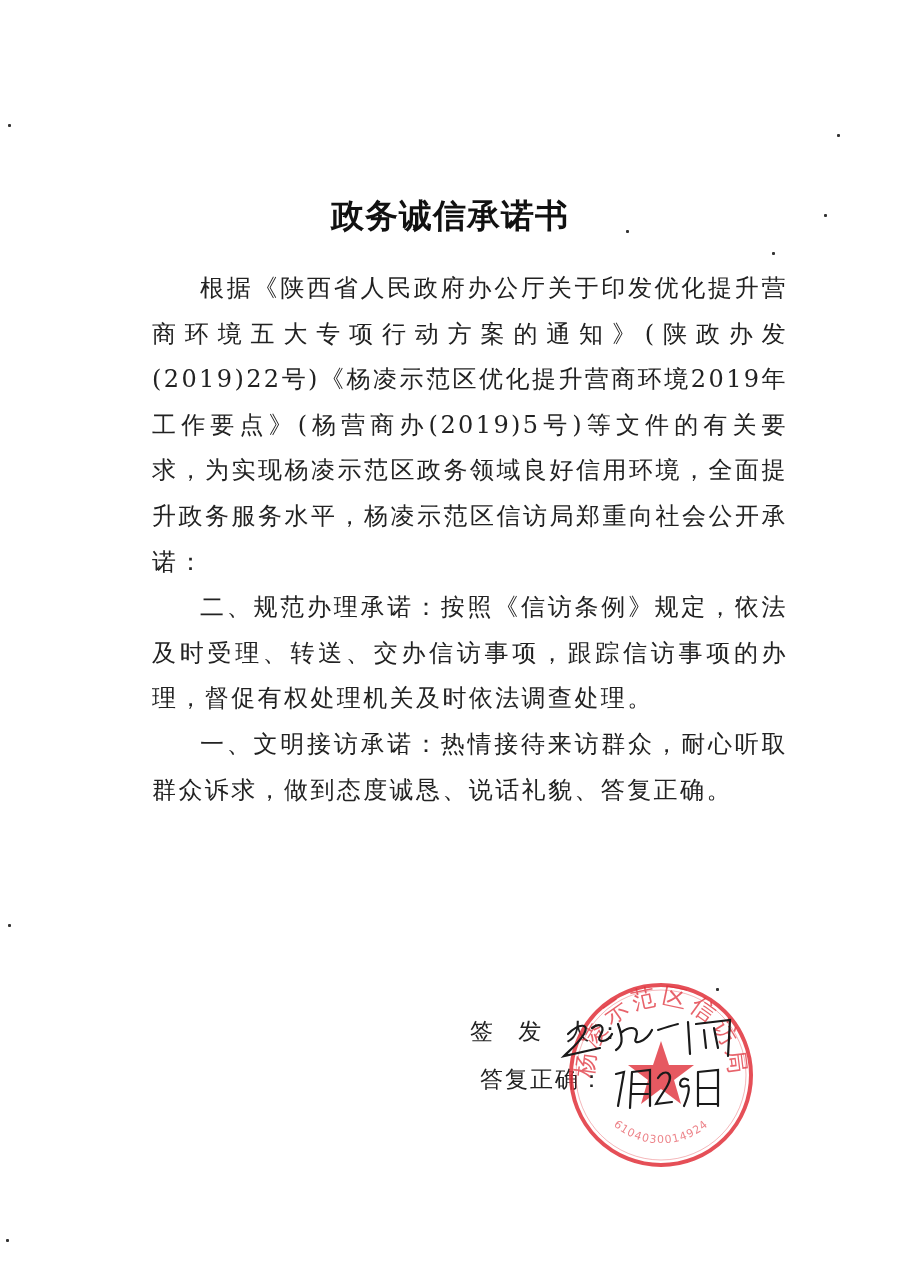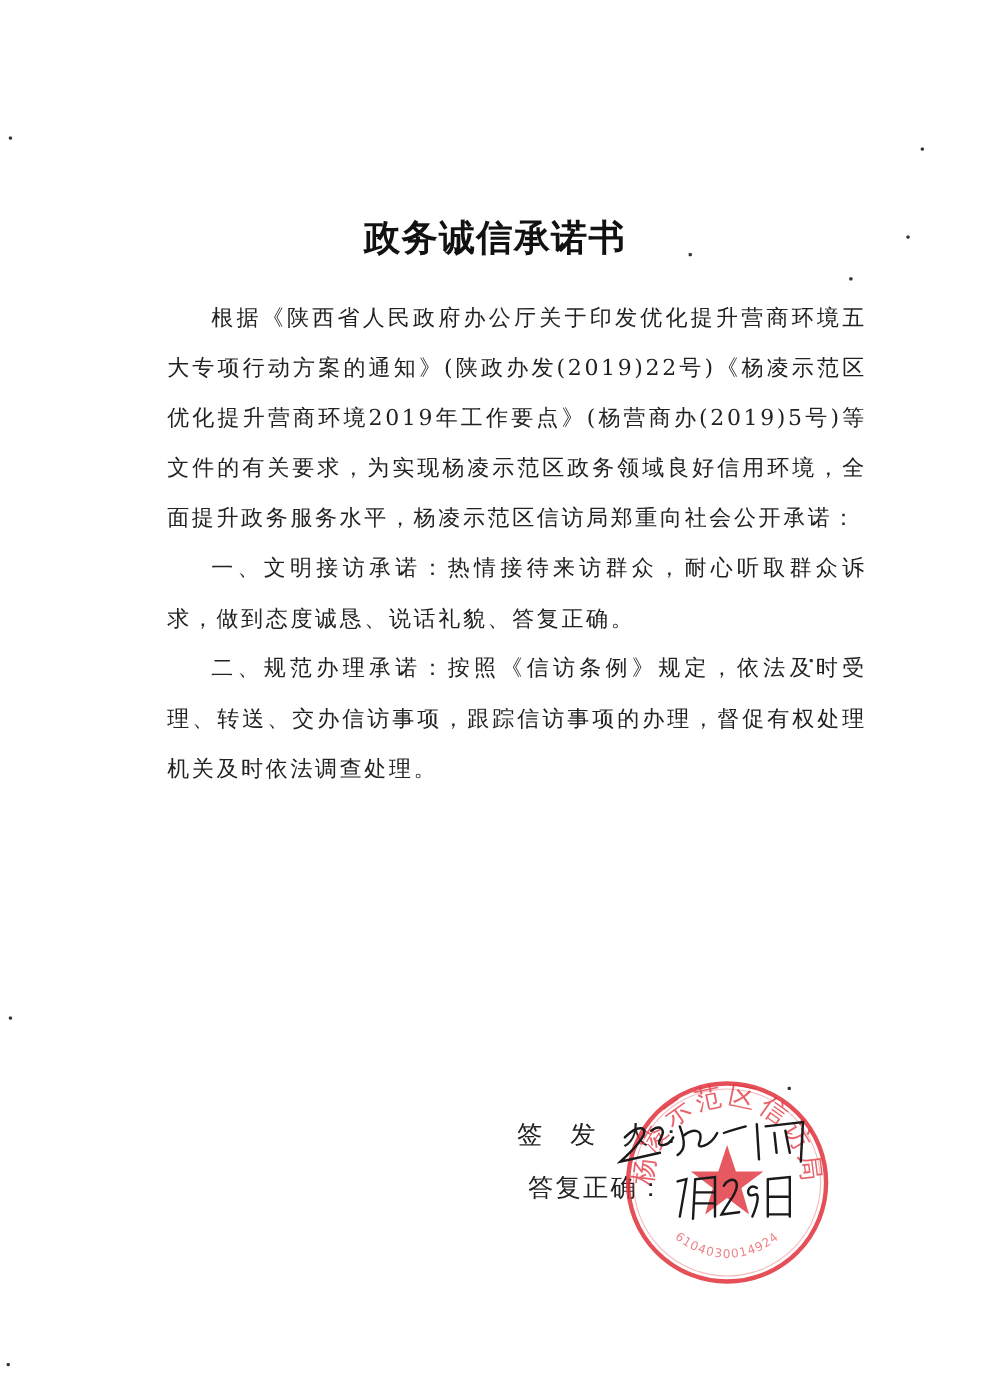--- a/index.html
+++ b/index.html
@@ -7,43 +7,43 @@
     width: 900px; height: 1273px; background: #ffffff; position: relative; overflow: hidden;
     font-family: "DejaVu Serif", "Liberation Serif", serif; color: #1a1a1a;
   }
   .page { position: absolute; left: 0; top: 0; width: 900px; height: 1218px; margin-top: 44px; }
   .title {
     position: absolute; left: 0; width: 900px; top: 150px; text-align: center;
     font-size: 33px; font-weight: bold; letter-spacing: 1px; color: #111;
   }
   .body-text {
     position: absolute; left: 152px; width: 636px; top: 222px;
-    font-size: 20px; line-height: 45.6px; text-align: justify; text-align-last: left;
+    font-size: 24px; line-height: 45.6px; text-align: justify; text-align-last: left;
     letter-spacing: 2.4px; color: #222;
   }
   .body-text p { margin: 0; text-indent: 2em; }
   .sig-block { position: absolute; left: 470px; top: 972px; font-size: 23px; color: #222; }
   .sig-row { position: absolute; white-space: nowrap; }
   .sig-row.r1 { left: 0; top: 0; letter-spacing: 9px; }
   .sig-row.r2 { left: 10px; top: 48px; letter-spacing: 2px; }
   .stamp { position: absolute; left: 565px; top: 935px; width: 192px; height: 192px; }
   .handwriting { position: absolute; }
   .speck { position: absolute; width: 3px; height: 3px; background: #333; border-radius: 1px; }
 </style>
 </head>
 <body>
 
 <div class="page">
 
   <div class="title">政务诚信承诺书</div>
 
   <div class="body-text">
     <p>根据《陕西省人民政府办公厅关于印发优化提升营商环境五大专项行动方案的通知》(陕政办发(2019)22号)《杨凌示范区优化提升营商环境2019年工作要点》(杨营商办(2019)5号)等文件的有关要求，为实现杨凌示范区政务领域良好信用环境，全面提升政务服务水平，杨凌示范区信访局郑重向社会公开承诺：</p>
+    <p>二、规范办理承诺：按照《信访条例》规定，依法及时受理、转送、交办信访事项，跟踪信访事项的办理，督促有权处理机关及时依法调查处理。</p>
     <p>一、文明接访承诺：热情接待来访群众，耐心听取群众诉求，做到态度诚恳、说话礼貌、答复正确。</p>
-    <p>二、规范办理承诺：按照《信访条例》规定，依法及时受理、转送、交办信访事项，跟踪信访事项的办理，督促有权处理机关及时依法调查处理。</p>
   </div>
 
   <div class="sig-block">
     <div class="sig-row r1">签 发 人：</div>
     <div class="sig-row r2">答复正确：</div>
   </div>
 
   <svg class="stamp" viewBox="0 0 192 192">
     <defs>
       <path id="arcTop" d="M 30 110 A 68 68 0 1 1 162 110"></path>

